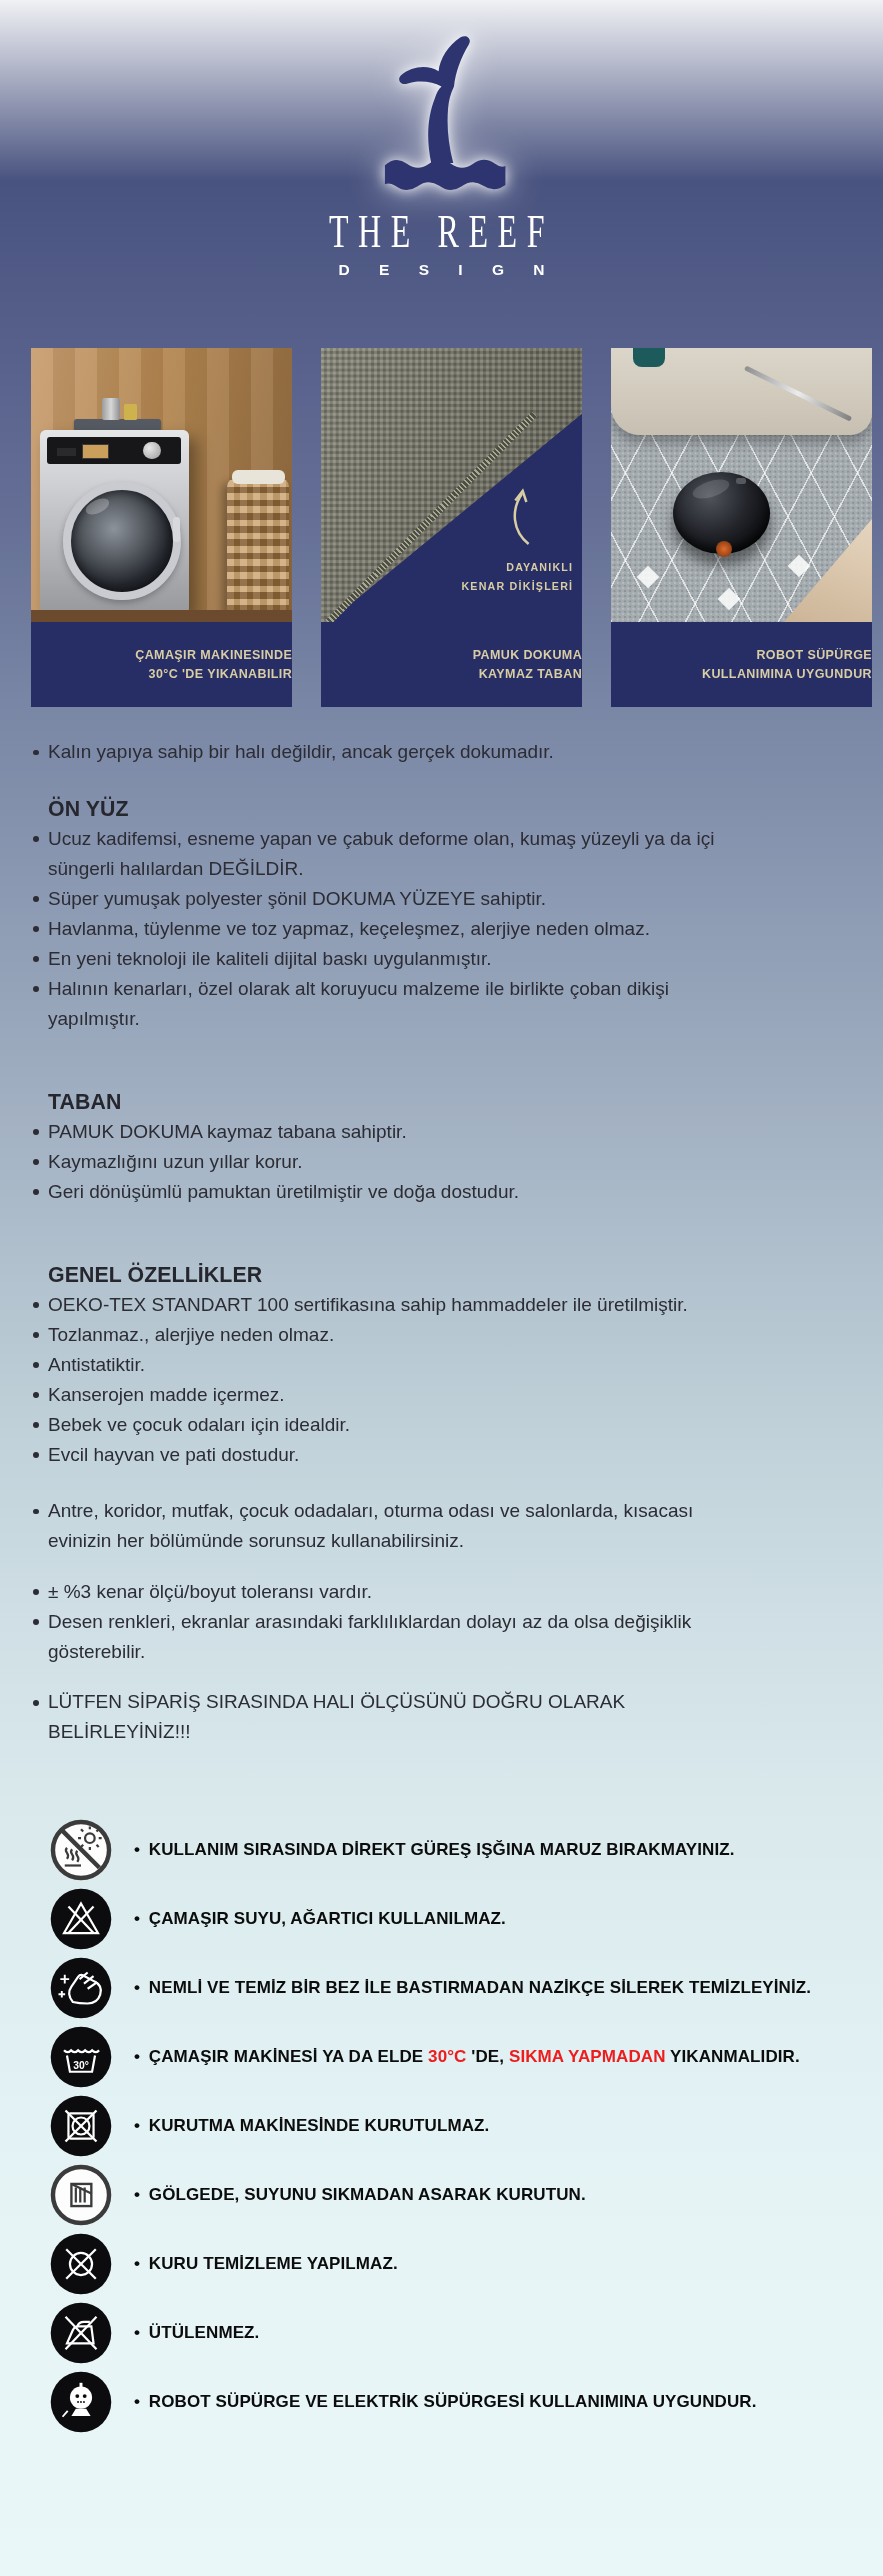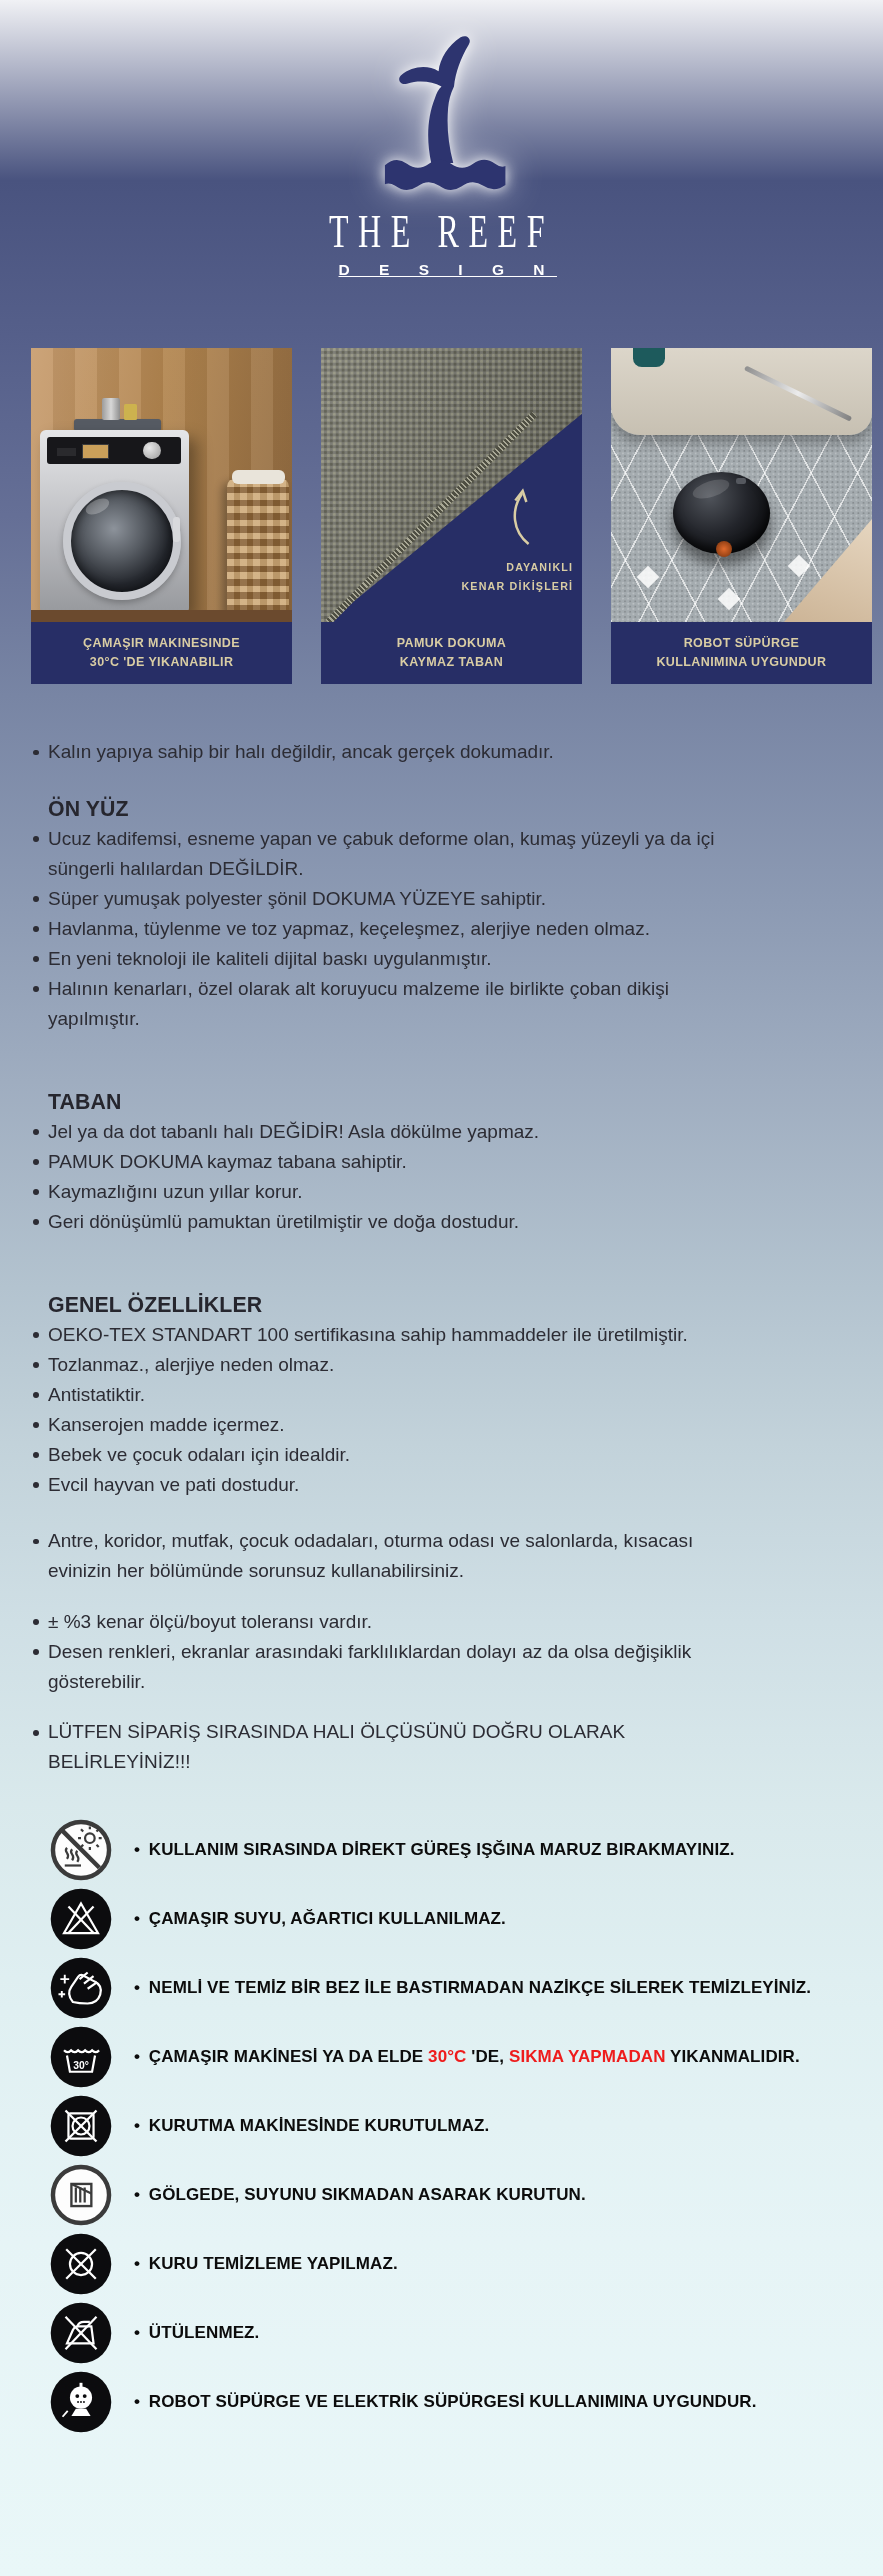--- a/index.html
+++ b/index.html
@@ -3,26 +3,26 @@
 <meta charset="utf-8">
 <style>
   html,body{margin:0;padding:0;}
   body{width:883px;font-family:"Liberation Sans",sans-serif;}
   .page{position:relative;width:883px;height:2576px;overflow:hidden;
     background:linear-gradient(180deg,#3a436e 0%,#49538015 0%,#49537f 7%,#555f8a 13%,#656f96 20%,#7885a4 27%,#8c9ab3 35%,#9fadc0 42%,#b3c3cf 50%,#c2d2da 56%,#cfdfe5 63%,#d9e9ec 70%,#e0f0f2 78%,#e6f4f6 87%,#e9f7f8 100%);}
   
   .header{position:absolute;top:11.8px;left:0;width:100%;text-align:center;}
   .whale{filter:drop-shadow(0 0 6.6px rgba(255,255,255,.95)) drop-shadow(0 0 17.7px rgba(255,255,255,.55));}
   .brandname{color:#fff;font-family:"Liberation Serif",serif;font-weight:400;font-size:32px;letter-spacing:9.6px;transform:scaleY(1.45);transform-origin:center top;margin-top:7.4px;height:54px;}
-  .brandsub{color:#fff;font-size:15.5px;font-weight:700;letter-spacing:12.5px;margin-top:1.5px;text-indent:12.5px;text-decoration:underline;}
+  .brandsub{color:#fff;font-size:15.5px;font-weight:700;letter-spacing:12.5px;margin-top:1.5px;text-indent:12.5px;}
   
   .features{position:absolute;top:348px;left:11px;width:861px;display:flex;gap:8.8px;}
   .card{flex:1;display:flex;flex-direction:column;padding-left:20px;}
   .scene{position:relative;width:100%;height:274px;overflow:hidden;}
-  .caption{height:62px;background:#272e66;color:#d9cda4;font-weight:700;font-size:12.5px;letter-spacing:0.4px;text-align:center;display:flex;flex-direction:column;justify-content:center;gap:6.6px;line-height:1;}
+  .caption{height:85px;background:#272e66;color:#d9cda4;font-weight:700;font-size:12.5px;letter-spacing:0.4px;text-align:right;display:flex;flex-direction:column;justify-content:center;gap:6.6px;line-height:1;}
   
   .washing-machine{background:linear-gradient(100deg,#c89d6f 0%,#b2854f 45%,#8f693f 100%);}
   .washing-machine .wm-wall{position:absolute;inset:0;background:repeating-linear-gradient(90deg,rgba(255,255,255,.07) 0 22px,rgba(0,0,0,.05) 22px 44px);}
   .washing-machine .wm-floor{position:absolute;left:0;bottom:0;width:100%;height:11.8px;background:#6b4a2e;}
   .wm-towel{position:absolute;left:43px;top:71px;width:87px;height:11.8px;background:#565b63;border-radius:2.9px;box-shadow:0 1.5px 2.2px rgba(0,0,0,.3);}
   .wm-jar{position:absolute;left:71px;top:50px;width:17.7px;height:22px;background:linear-gradient(90deg,#9c9c9c,#d8d8d8,#8f8f8f);border-radius:2.2px;}
   .wm-jar2{position:absolute;left:93px;top:56px;width:13.2px;height:16px;background:#cdb24e;border-radius:1.5px;}
   .wm-body{position:absolute;left:8.8px;top:82px;width:149px;height:181px;background:linear-gradient(180deg,#e5e6e8,#bcbdc1 55%,#989a9e);border-radius:5.9px 5.9px 2.9px 2.9px;box-shadow:7.4px 8.8px 14.7px rgba(0,0,0,.35);}
   .wm-panel{position:absolute;left:7.4px;top:7.4px;width:134px;height:26.5px;background:#17171a;border-radius:2.9px;}
   .wm-display{position:absolute;left:35px;top:6.6px;width:25px;height:13.2px;background:#caa05a;border:1.5px solid #3a3a3a;}
@@ -169,21 +169,20 @@
       <ul>
         <li>Ucuz kadifemsi, esneme yapan ve çabuk deforme olan, kumaş yüzeyli ya da içi süngerli halılardan DEĞİLDİR.</li>
         <li>Süper yumuşak polyester şönil DOKUMA YÜZEYE sahiptir.</li>
         <li>Havlanma, tüylenme ve toz yapmaz, keçeleşmez, alerjiye neden olmaz.</li>
         <li>En yeni teknoloji ile kaliteli dijital baskı uygulanmıştır.</li>
         <li>Halının kenarları, özel olarak alt koruyucu malzeme ile birlikte çoban dikişi yapılmıştır.</li>
       </ul>
       <div class="gap36"></div>
       <h3>TABAN</h3>
       <ul>
-        <li>Jel ya da dot tabanlı halı DEĞİDİR! Asla dökülme yapmaz.</li>
         <li>PAMUK DOKUMA kaymaz tabana sahiptir.</li>
         <li>Kaymazlığını uzun yıllar korur.</li>
         <li>Geri dönüşümlü pamuktan üretilmiştir ve doğa dostudur.</li>
       </ul>
       <div class="gap36"></div>
       <h3>GENEL ÖZELLİKLER</h3>
       <ul>
         <li>OEKO-TEX STANDART 100 sertifikasına sahip hammaddeler ile üretilmiştir.</li>
         <li>Tozlanmaz., alerjiye neden olmaz.</li>
         <li>Antistatiktir.</li>

